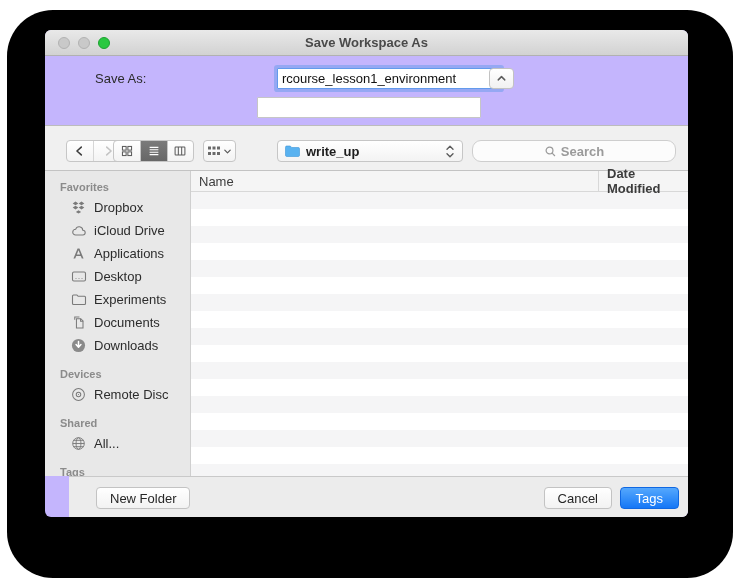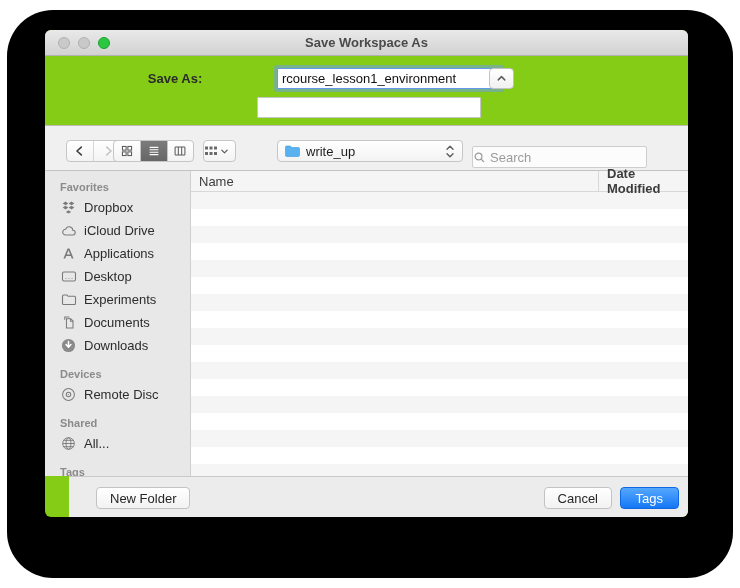--- a/index.html
+++ b/index.html
@@ -4,77 +4,77 @@
 <style>
   * { margin:0; padding:0; box-sizing:border-box; }
   html,body { width:740px; height:588px; background:#ffffff; overflow:hidden;
     font-family:"Liberation Sans","DejaVu Sans",sans-serif; font-size:13px; color:#2e2e2e; }
   .stage { position:relative; width:740px; height:588px; }
 
   .shadow { position:absolute; left:7px; top:10px; width:726px; height:568px;
     background:#000; border-radius:46px; }
 
   .window { position:absolute; left:45px; top:30px; width:643px; height:487px;
-    background:#84cc16; border-radius:6px; overflow:hidden;
+    background:#c4b5fd; border-radius:6px; overflow:hidden;
     box-shadow:0 0 0 1px rgba(0,0,0,.28); display:flex; flex-direction:column; }
 
   
   .titlebar { height:26px; flex:0 0 26px; background:linear-gradient(#e9e9e9,#d2d2d2);
     border-bottom:1px solid #b1b1b1; position:relative;
     display:flex; align-items:center; justify-content:center; }
   .titlebar .title { font-weight:600; color:#4a4a4a; font-size:13px; }
   .lights { position:absolute; left:13px; top:50%; transform:translateY(-50%);
     display:flex; gap:8px; }
   .light { width:12px; height:12px; border-radius:50%; }
   .light.grey  { background:#c9c9c9; border:1px solid #b2b2b2; }
   .light.green { background:#29c840; border:1px solid #1da231; }
 
   
   .form-area { height:69px; flex:0 0 69px; position:relative; }
-  .field-label { position:absolute; width:160px; left:50px; text-align:center; color:#2b2b2b;font-weight:bold; }
+  .field-label { position:absolute; width:160px; left:50px; text-align:left; color:#2b2b2b; }
   .lbl-saveas { top:15px; } .lbl-tags { top:44px;margin-top:28px; }
   .txt { position:absolute; left:212px; height:21px; background:#fff;
     border:1px solid #c6c6c6; border-radius:1px; font-size:13px; padding:0 4px;
     font-family:inherit; color:#111; }
   .txt-saveas { top:12px; width:224px; border:1px solid #639aec;
     box-shadow:0 0 0 3px rgba(111,156,235,.55);margin-left:20px; }
   .txt-tags { top:41px; width:224px; }
   .expand-btn { position:absolute; left:444px; top:12px; width:25px; height:21px;
     border:1px solid #c2c2c2; border-radius:4px; background:linear-gradient(#ffffff,#f1f1f1);
     display:flex; align-items:center; justify-content:center; }
 
   
   .toolbar { height:45px; flex:0 0 45px; border-top:1px solid #bcbcbc;
     background:#f0f0f0; position:relative; }
   .tb { position:absolute; top:14px; height:22px; display:flex; align-items:center;
-    justify-content:flex-start; background:linear-gradient(#ffffff,#f3f3f3);
-    border:1px solid #c6c6c6; }
+    justify-content:center; background:linear-gradient(#ffffff,#f3f3f3);
+    border:1px solid #c6c6c6;font-weight:bold; }
   .navpair { left:21px; width:56px; border-radius:4px; padding:0; }
   .navbtn { width:27px; height:20px; display:flex; align-items:center; justify-content:center; }
   .navbtn.back { border-right:1px solid #d6d6d6; }
   .seg { left:68px; width:81px; border-radius:4px; padding:0; overflow:hidden; }
   .seg-btn { width:27px; height:20px; display:flex; align-items:center; justify-content:center; }
   .seg-btn + .seg-btn { border-left:1px solid #c6c6c6; }
   .seg-btn.sel { background:linear-gradient(#7b7b7b,#676767); }
   .arrange { left:158px; width:33px; border-radius:4px; gap:2px; }
   .popup { left:232px; width:186px; border-radius:4px; padding:0 6px;
     display:flex; align-items:center; gap:5px; }
   .popup .plabel { flex:1; text-align:left; color:#1d1d1d; }
-  .search { left:427px; width:175px; border-radius:2px; background:#fcfcfc;
-    border:1px solid #cecece; gap:4px; color:#9b9b9b;margin-top:6px; }
+  .search { left:427px; width:204px; border-radius:9px; background:#fcfcfc;
+    border:1px solid #cecece; gap:4px; color:#9b9b9b; }
 
   
   .content { flex:1; display:flex; border-top:1px solid #c3c3c3; min-height:0; }
   .sidebar { width:146px; flex:0 0 146px; background:#e8e8e8;
     border-right:1px solid #cfcfcf; padding-top:7px; overflow:hidden; }
   .section-header { font-size:11px; font-weight:700; color:#8b8b8b;
     padding:3px 0 2px 15px; height:18px; }
   .section-header.gap { margin-top:8px; }
   .side-item { height:23px; display:flex; align-items:center; gap:7px;
-    padding-left:15px; color:#2c2c2c; }
+    padding-left:25px; color:#2c2c2c; }
   .side-item .ic { width:17px; height:17px; display:flex; align-items:center;
     justify-content:center; flex:0 0 17px; }
 
   .listpane { flex:1; display:flex; flex-direction:column; min-width:0; }
   .list-header { height:21px; flex:0 0 21px; background:#f5f5f5;
     border-bottom:1px solid #d8d8d8; position:relative; display:flex; align-items:center; }
   .col-name { padding-left:8px; color:#3c3c3c; }
   .col-date { position:absolute; left:407px; top:0; bottom:0; right:0;
     display:flex; align-items:center; border-left:1px solid #d8d8d8;
     padding-left:8px; font-weight:700; color:#3c3c3c; }

